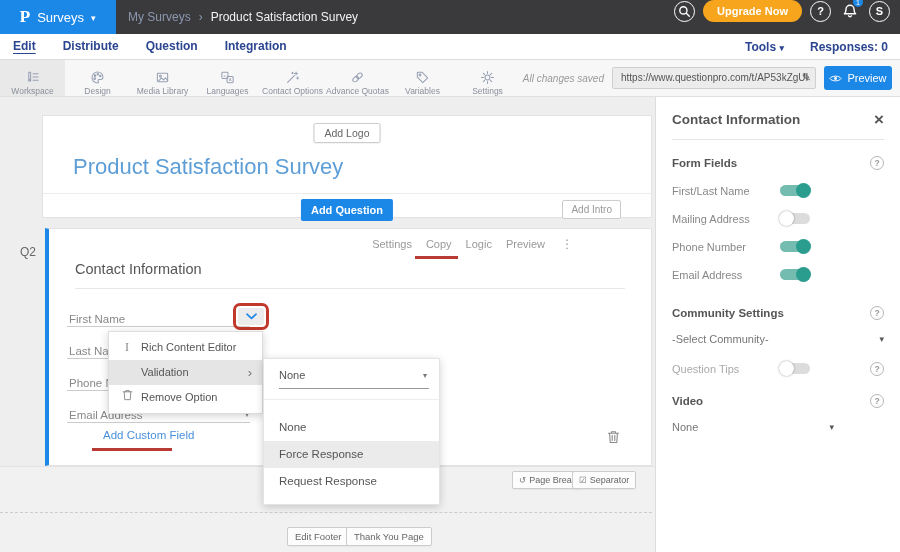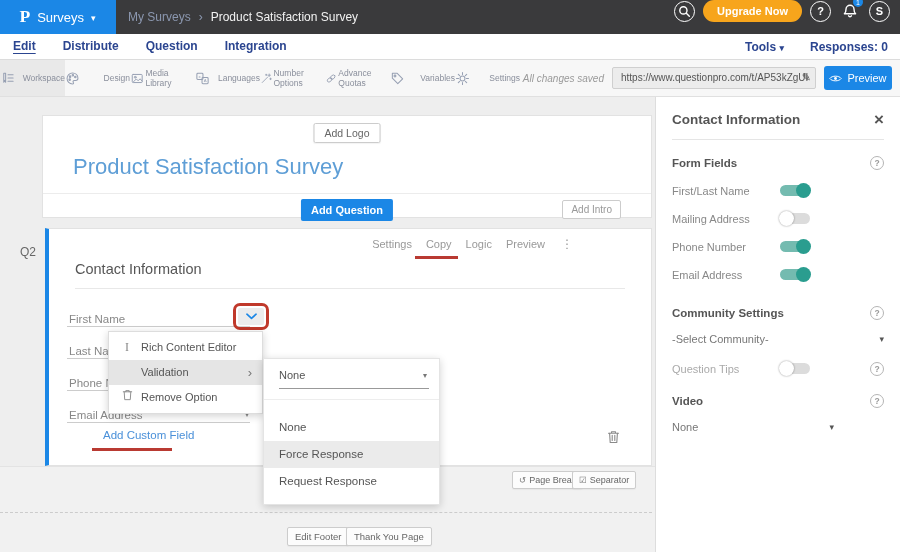--- a/index.html
+++ b/index.html
@@ -28,21 +28,21 @@
   .nav-tabs { display:flex; gap:27px; margin-left:13px; }
   .nav-tab { font-size:12px; font-weight:600; color:#2b4590; cursor:pointer; padding-bottom:1px; }
   .nav-tab.active { text-decoration:underline; text-underline-offset:3px; }
   .navbar-right { position:absolute; right:12px; display:flex; gap:26px; align-items:flex-start; }
   .tools-link { font-size:12px; font-weight:600; color:#2b4590; cursor:pointer; }
   .tools-link .caret { font-size:9px; }
   .responses { font-size:12px; font-weight:600; color:#2b4590; }
 
   
   .toolbar { position:absolute; top:60px; left:0; width:900px; height:37px; background:#f7f7f7; border-bottom:1px solid #e0e0e0; display:flex; }
-  .tool-item { width:65px; height:36px; display:flex; flex-direction:row; align-items:center; justify-content:space-between; gap:1px; cursor:pointer; }
+  .tool-item { width:65px; height:36px; display:flex; flex-direction:column; align-items:center; justify-content:flex-end; gap:1px; cursor:pointer; }
   .tool-item.active { background:#e9e9e9; }
   .tool-item svg { display:block; }
   .tool-label { font-size:8.5px; color:#8a8f9c; }
   .saved-status { position:absolute; right:296px; top:13px; font-size:10px; font-style:italic; color:#9a9a9a;text-align:center; }
   .url-box { position:absolute; right:84px; top:7px; width:204px; height:22px; background:#ececec; border:1px solid #cfcfcf; border-radius:2px; font-size:10px; color:#555; line-height:20px; padding:0 20px 0 8px; white-space:nowrap; overflow:hidden; cursor:text; }
   .url-pencil { position:absolute; right:89px; top:11px; font-size:11px; color:#555; cursor:pointer; }
   .preview-btn { position:absolute; right:8px; top:6px; width:68px; height:24px; background:#1b87e6; border:none; border-radius:3px; color:#fff; font-size:11px; display:flex; align-items:center; justify-content:center; gap:5px; cursor:pointer; }
 
   
   .main { position:absolute; top:97px; left:0; width:655px; bottom:0; background:#eeeeee; }
@@ -211,21 +211,21 @@
         </svg>
       <span class="tool-label">Languages</span>
     </div>
     <div class="tool-item">
       <svg class="ico" width="15" height="15" viewBox="0 0 16 16">
           <path d="M2.8 13.2L10 6"></path>
           <path d="M11.8 2.2v3.2M10.2 3.8h3.2"></path>
           <path d="M13.5 7.5v2M12.5 8.5h2"></path>
           <path d="M8 2.5v1.6M7.2 3.3h1.6"></path>
         </svg>
-      <span class="tool-label">Number Options</span>
+      <span class="tool-label">Contact Options</span>
     </div>
     <div class="tool-item">
       <svg class="ico" width="15" height="15" viewBox="0 0 16 16">
           <ellipse cx="6" cy="9.8" rx="3.4" ry="2.3" transform="rotate(-40 6 9.8)"></ellipse>
           <ellipse cx="10" cy="6.2" rx="3.4" ry="2.3" transform="rotate(-40 10 6.2)"></ellipse>
         </svg>
       <span class="tool-label">Advance Quotas</span>
     </div>
     <div class="tool-item">
       <svg class="ico" width="15" height="15" viewBox="0 0 16 16">

